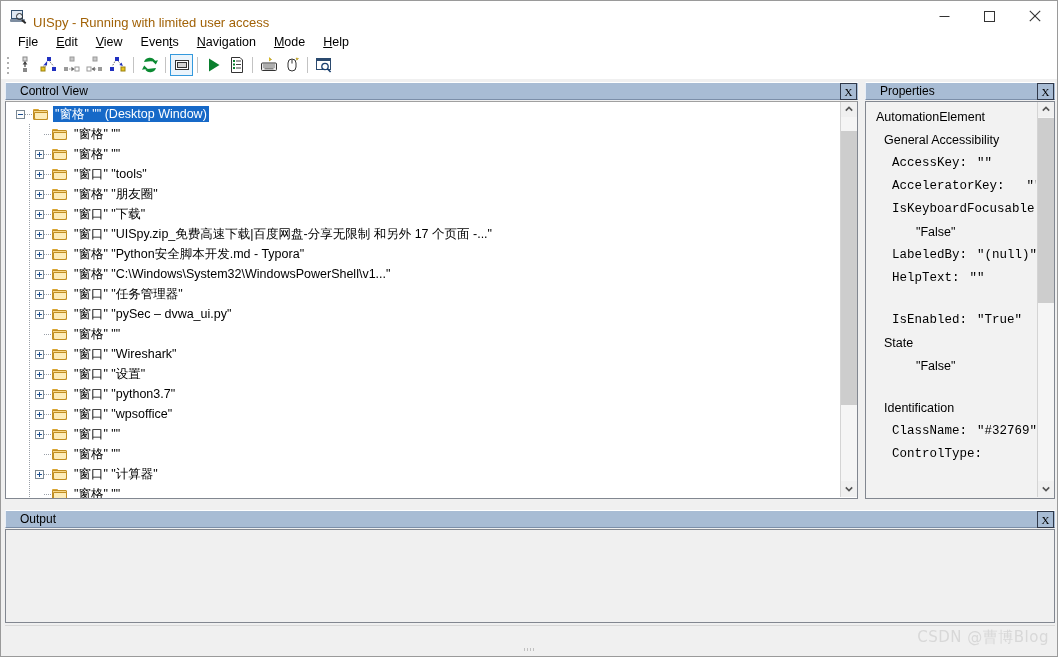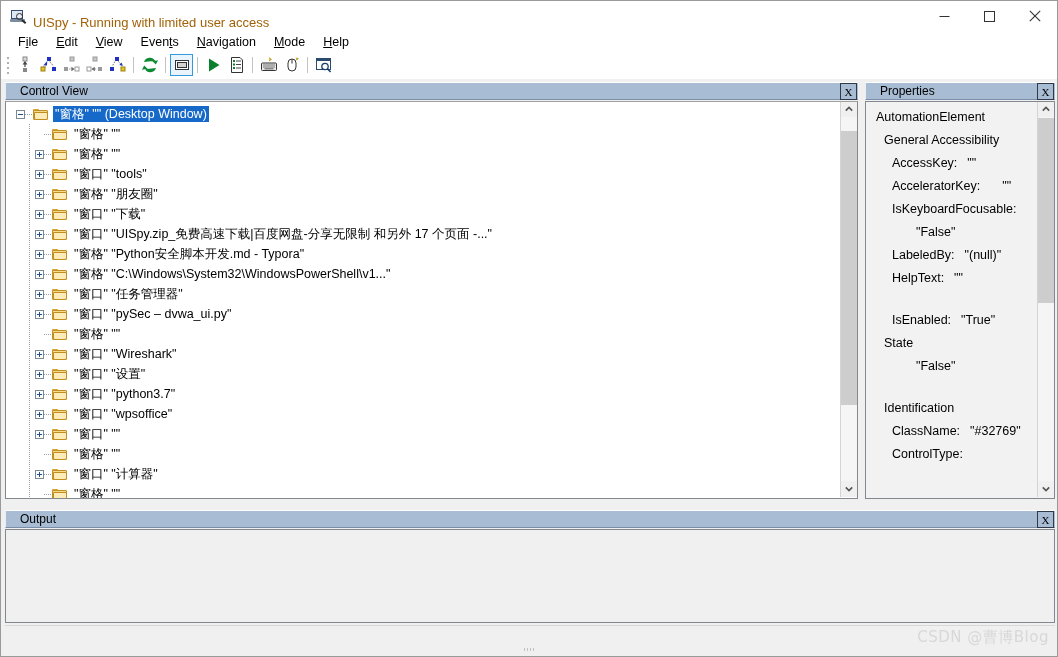--- a/index.html
+++ b/index.html
@@ -341,21 +341,21 @@
   .prop-row {
     height: 23px;
     display: flex;
     align-items: center;
     white-space: nowrap;
     font-size: 12.5px;
     color: #000000;
   }
   .prop-row.l0 { padding-left: 10px; }
   .prop-row.l1 { padding-left: 18px; align-items: center; }
-  .prop-row.l2 { padding-left: 26px; }
+  .prop-row.l2 { padding-left: 26px; font-family: Liberation Mono, monospace; }
   .prop-row.l3 { padding-left: 50px; }
   .prop-row.spacer { height: 19px; }
   .prop-val { margin-left: 10px; }
   .prop-val.w { margin-left: 22px; }
 
   
   #output-panel {
     position: absolute;
     left: 4px; top: 509px;
     width: 1050px;

